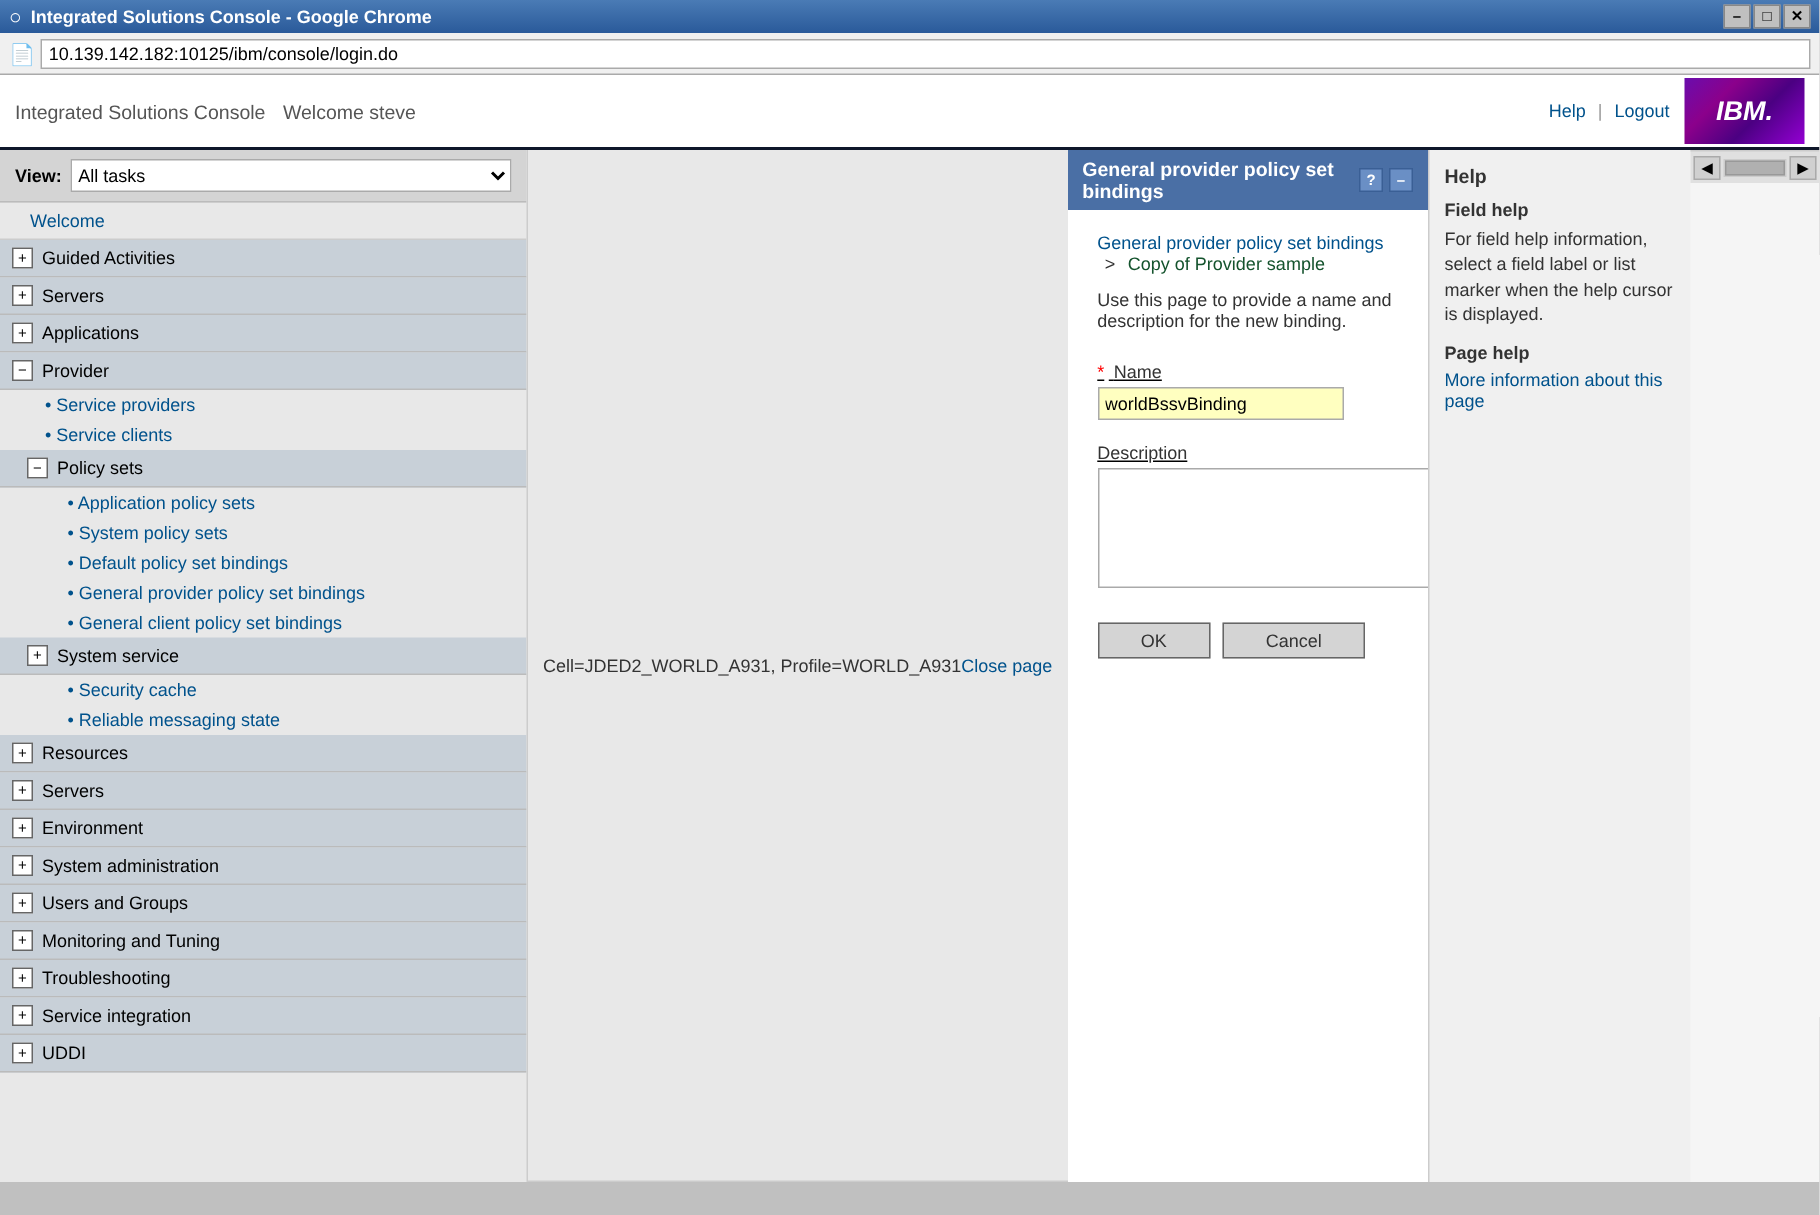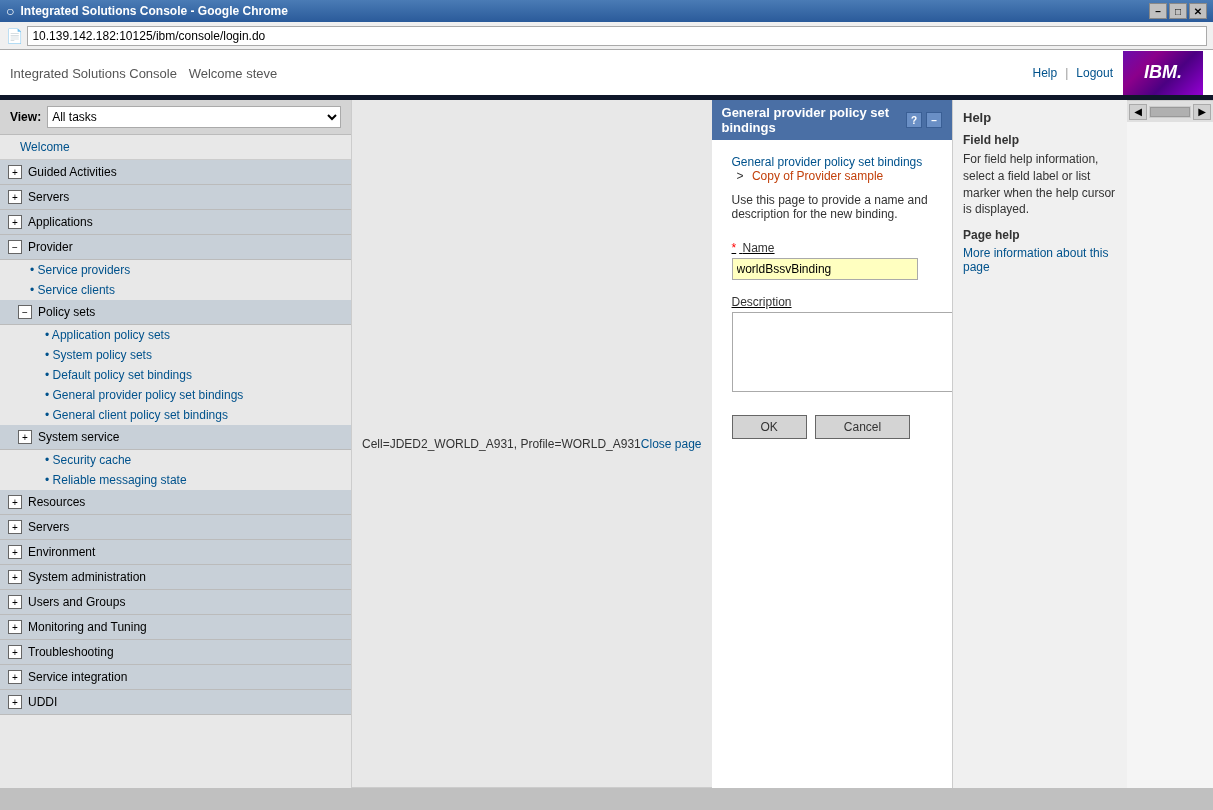--- a/index.html
+++ b/index.html
@@ -40,21 +40,21 @@
       font-size: 12px; background: white;
     }
 
     
     #app-header {
       background: white;
       height: 50px;
       display: flex;
       align-items: center;
       padding: 16px 10px;
-      border-bottom: 5px solid #0f172a;
+      border-bottom: 2px solid #0f172a;
     }
     #app-header .app-title { font-size: 14px; font-weight: normal; color: #333; flex: 1; }
     #app-header .app-title span { font-size: 13px; color: #555; }
     #app-header .header-links { display: flex; align-items: center; gap: 8px; font-size: 12px; margin-right: 10px; }
     #app-header .header-links a { color: #00528c; text-decoration: none; }
     #app-header .header-links .sep { color: #999; }
     #app-header .ibm-logo {
       width: 80px; height: 44px;
       background: linear-gradient(135deg, #6a0dad 0%, #8b008b 30%, #4b0082 60%, #9400d3 100%);
       display: flex; align-items: center; justify-content: center;
@@ -206,31 +206,31 @@
     .panel-title-bar .panel-icon {
       width: 16px; height: 16px; background: #6a8fc5; border: 1px solid #3a5f95;
       display: flex; align-items: center; justify-content: center; font-size: 10px; cursor: pointer;
     }
 
     .panel-content { padding: 15px 20px; }
 
     .breadcrumb { font-size: 12px; margin-bottom: 10px; }
     .breadcrumb a { color: #00528c; text-decoration: none; cursor: pointer; }
     .breadcrumb .sep { margin: 0 5px; color: #333; }
-    .breadcrumb .current { color: #c2410c; }
+    .breadcrumb .current { color: #14532d; }
 
     .page-desc { font-size: 12px; color: #333; margin-bottom: 20px; }
 
     .form-group { margin-bottom: 15px; text-decoration: underline; }
     .form-label {
       display: block; font-size: 12px; color: #333; margin-bottom: 3px;
     }
     .required-star { color: red; margin-right: 3px; }
     .form-input {
-      width: 186px; height: 22px; border: 1px solid #aaa; padding: 0 4px;
+      width: 164px; height: 22px; border: 1px solid #aaa; padding: 0 4px;
       font-size: 12px; background: #ffffc0;
     }
     .form-textarea {
       width: 620px; height: 80px; border: 1px solid #aaa; padding: 4px;
       font-size: 12px; background: white; resize: both;
     }
 
     .form-buttons { margin-top: 20px; display: flex; gap: 8px; }
     .btn {
       padding: 4px 28px; font-size: 12px; border: 1px solid #666;

